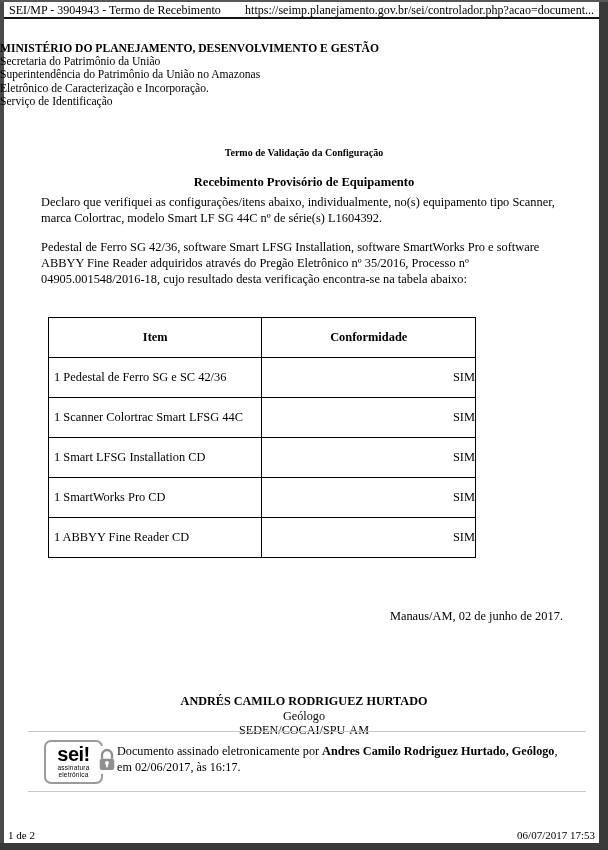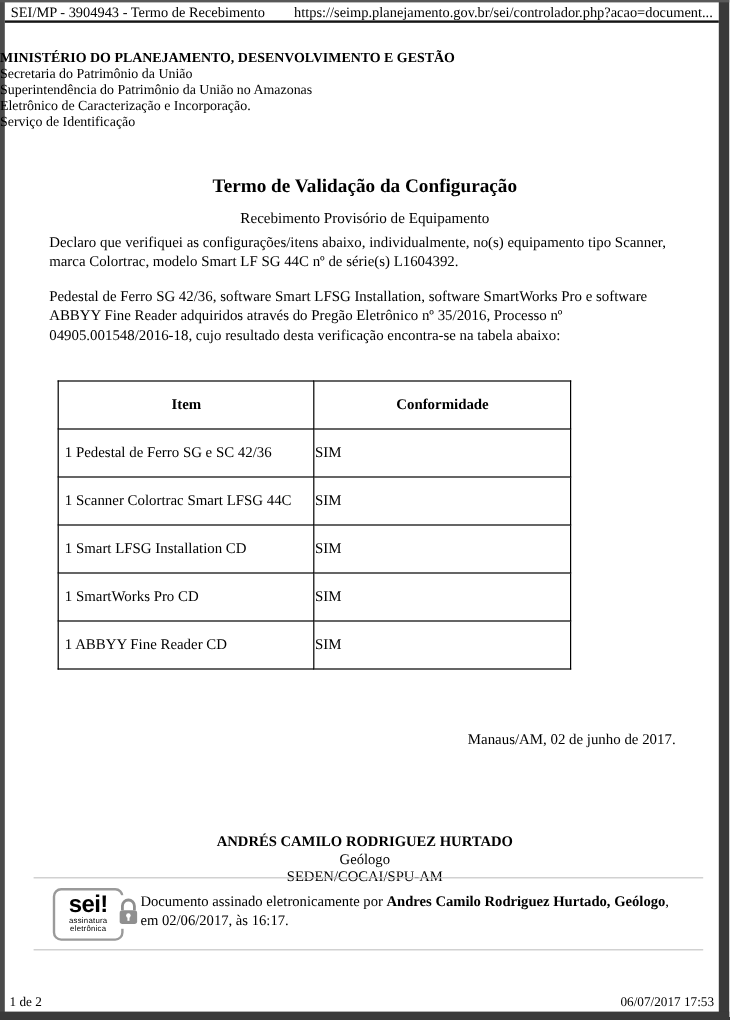--- a/index.html
+++ b/index.html
@@ -22,39 +22,39 @@
     padding:1px 5px 0 5px; font-size:12px; border-bottom:2px solid #141414;
     white-space:nowrap; overflow:hidden;
   }
   .print-header .url { overflow:hidden; text-overflow:clip; }
 
   .letterhead { position:absolute; top:42px; left:0; width:100%; text-align:left;
     font-size:11.6px; line-height:13.2px; }
   .letterhead .ministry { font-weight:bold; }
 
   .doc-title   { position:absolute; top:147px; width:100%; text-align:center;
-    font-weight:bold; font-size:16px; }
+    font-weight:bold; font-size:10px; }
   .doc-subtitle{ position:absolute; top:175px; width:100%; text-align:center;
-    font-weight:normal; font-size:12.6px; }
+    font-weight:bold; font-size:12.6px; }
 
   .para { position:absolute; left:41px; width:529px; font-size:12.4px;
     line-height:16px; text-align:left; }
   .para1 { top:194px; }
   .para2 { top:239px; }
 
   table.conformity {
     position:absolute; top:317px; left:48px; width:428px;
     border-collapse:collapse; font-size:12.4px;
   }
   table.conformity th, table.conformity td {
     border:1.6px solid #000; height:40px; font-weight:normal;
   }
   table.conformity th { font-weight:bold; text-align:center; }
   table.conformity td.item-cell { text-align:left; padding-left:5px; width:214px; }
-  table.conformity td.conf-cell { text-align:left; width:214px; }
+  table.conformity td.conf-cell { text-align:right; width:214px; }
 
   .dateline { position:absolute; top:609px; left:41px; right:45px;
     text-align:right; font-size:12.4px; }
 
   .signature-block { position:absolute; top:694px; width:100%; text-align:center;
     font-size:12.2px; line-height:14.6px; }
   .signature-block .name { font-weight:bold; }
 
   .rule { position:absolute; left:28px; right:22px; height:1px; background:#c6c6c6; }
   .rule1 { top:731px; }

